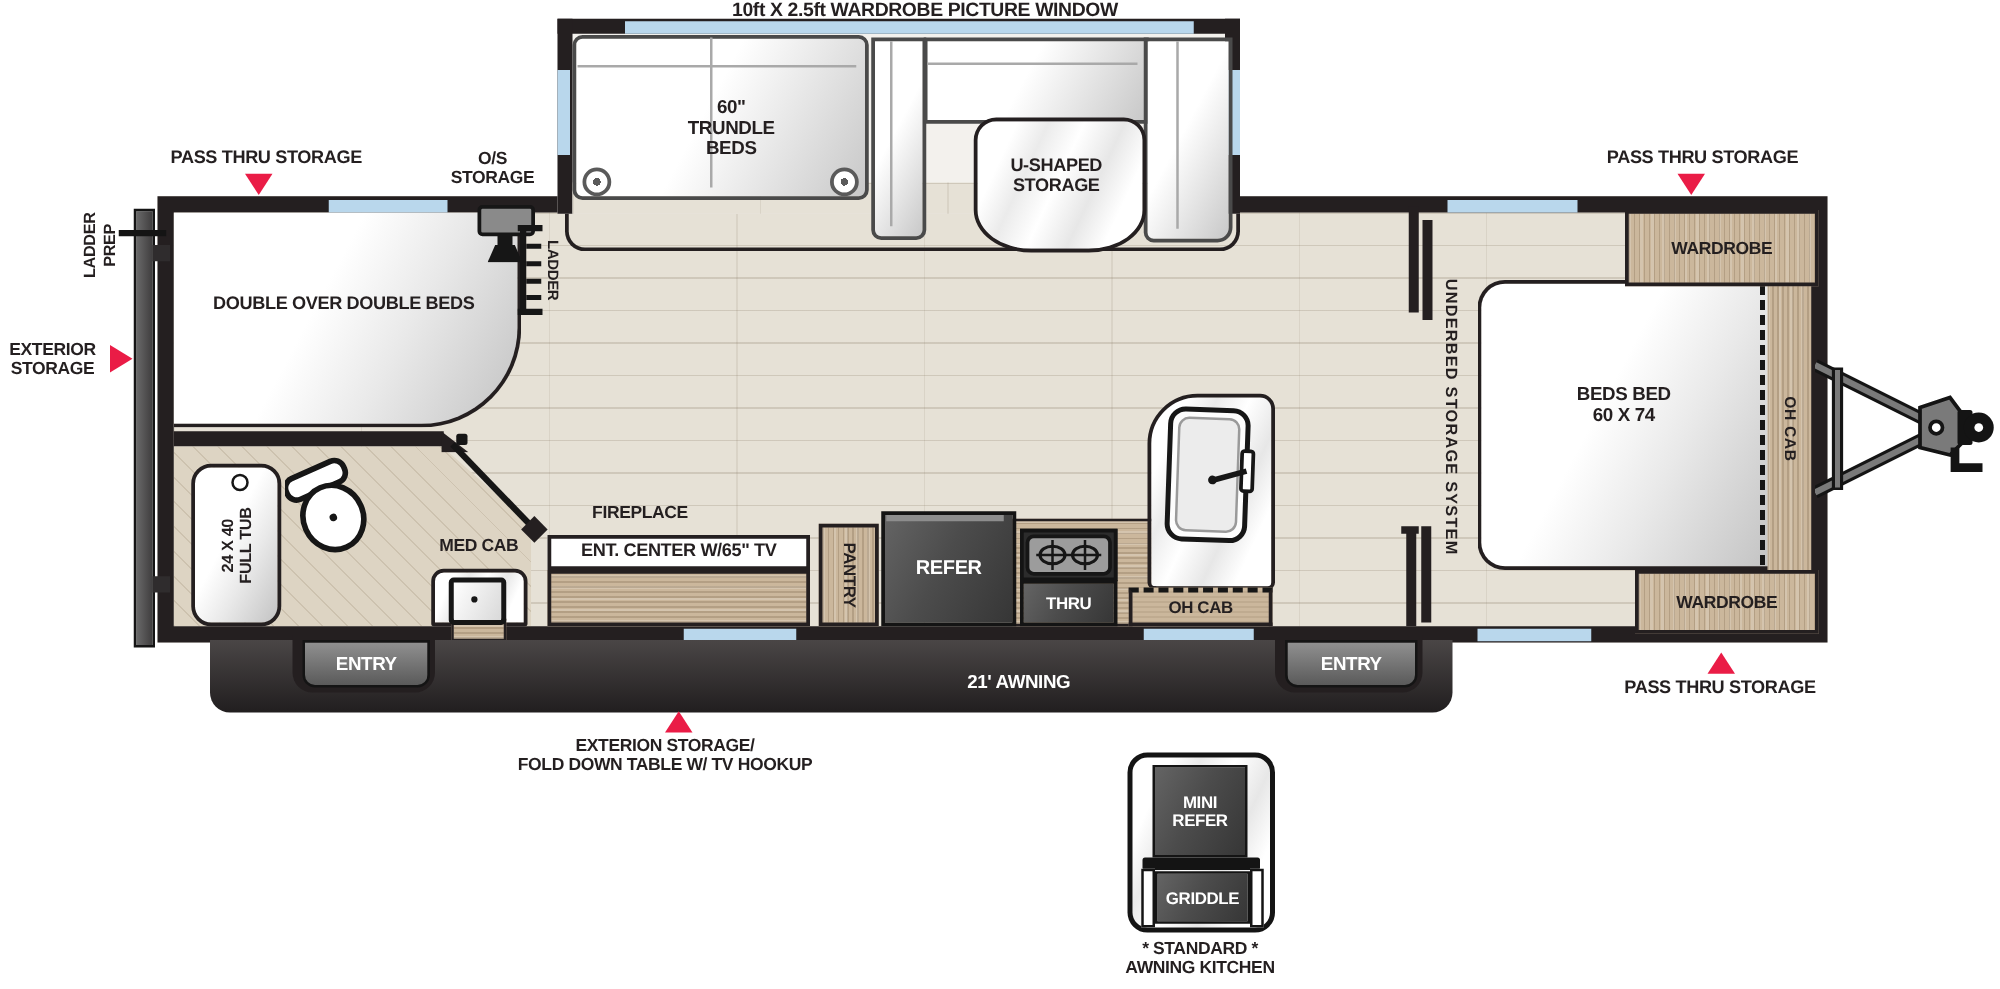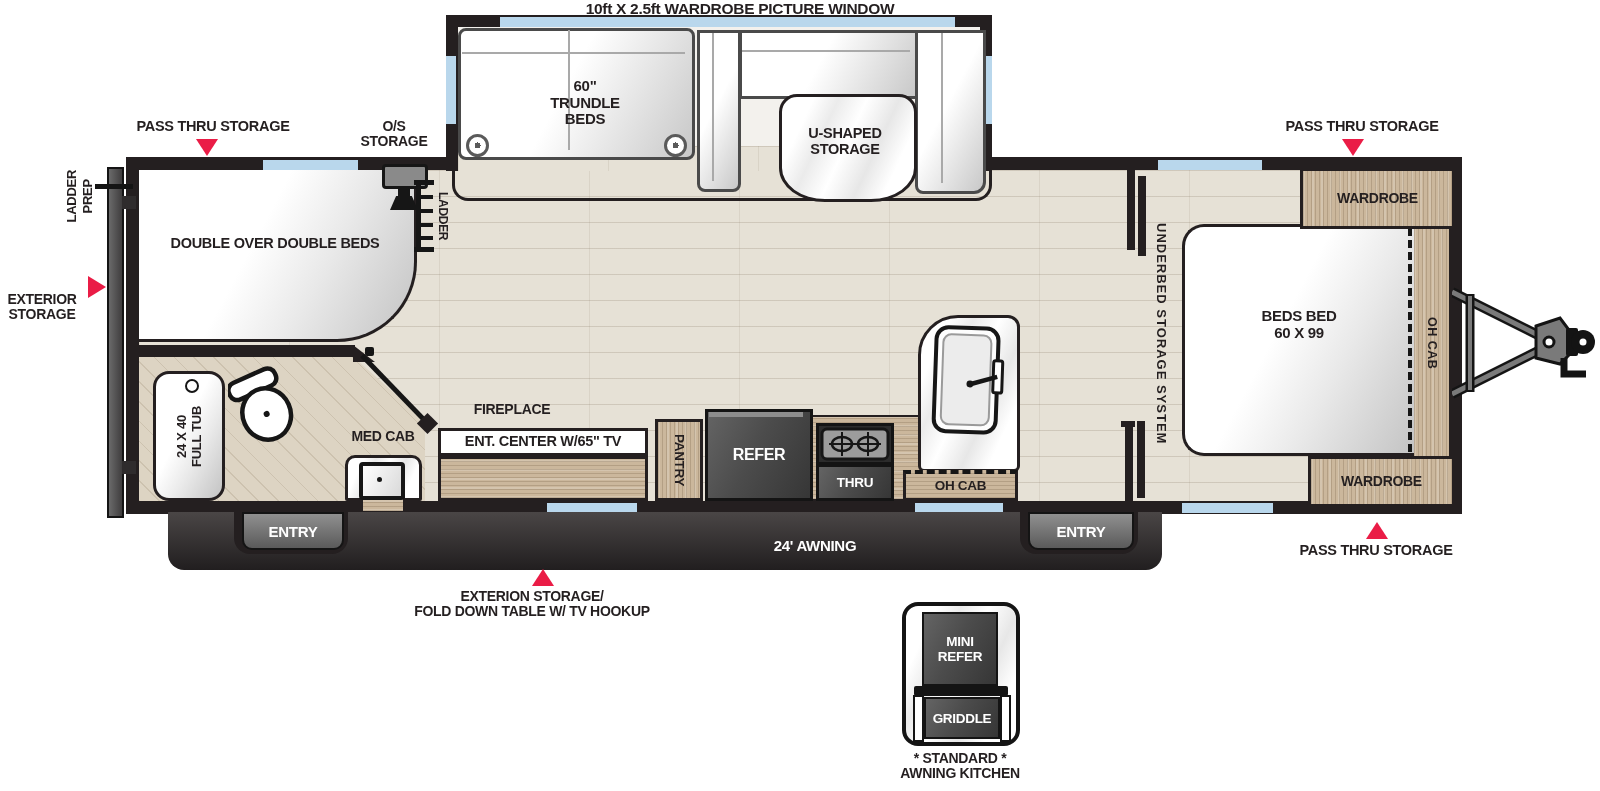--- a/index.html
+++ b/index.html
@@ -188,21 +188,21 @@
   <div class="abs wall" style="left:1138px;top:176px;width:8px;height:80px;"></div>
 
 
   <div class="abs flexc" style="left:1150px;top:205px;width:22px;height:258px;">
     <span class="vtext lbl" style="font-size:13px;letter-spacing:1px;">UNDERBED STORAGE SYSTEM</span>
   </div>
 
   <div class="abs white-f" style="left:1182px;top:224px;width:231px;height:226px;border-right:none;border-radius:22px 0 0 22px;"></div>
   <div class="abs lbl" style="left:1199px;top:308px;width:200px;font-size:15px;">
     <div>BEDS BED</div>
-    <div>60 X 99</div>
+    <div>60 X 74</div>
   </div>
   <div class="abs" style="left:1408px;top:228px;width:0;height:224px;border-left:4px dashed #161616;"></div>
 
   <div class="abs wood flexc" style="left:1414px;top:224px;width:35px;height:232px;border-left:none;">
     <span class="vtext lbl" style="font-size:12.5px;letter-spacing:.5px;">OH CAB</span>
   </div>
   <div class="abs wood flexc" style="left:1300px;top:168px;width:149px;height:55px;">
     <span class="lbl" style="font-size:14px;">WARDROBE</span>
   </div>
   <div class="abs wood flexc" style="left:1308px;top:456px;width:141px;height:45px;">
@@ -223,21 +223,21 @@
     <line x1="18" y1="28" x2="18" y2="122" stroke="#7a7a7a" stroke-width="4"></line>
     <polygon points="84,58 108,50 120,66 120,84 108,96 84,90" fill="#7a7a7a" stroke="#141414" stroke-width="3"></polygon>
     <circle cx="97" cy="74" r="5" fill="#fff" stroke="#141414" stroke-width="3"></circle>
     <rect x="114" y="60" width="12" height="28" rx="2" fill="#141414"></rect>
     <circle cx="131" cy="74" r="12" fill="#141414"></circle>
     <circle cx="131" cy="74" r="3.5" fill="#fff"></circle>
     <path d="M112,90 L112,106 L134,106" fill="none" stroke="#141414" stroke-width="7"></path>
   </svg>
 
   <div class="abs" style="left:168px;top:512px;width:994px;height:58px;background:linear-gradient(180deg,#4a4646,#211e1f);border-radius:0 0 16px 16px;"></div>
-  <div class="abs wtxt" style="left:745px;top:537px;width:140px;font-size:15px;text-align:center;">24' AWNING</div>
+  <div class="abs wtxt" style="left:745px;top:537px;width:140px;font-size:15px;text-align:center;">21' AWNING</div>
   <div class="abs wall" style="left:234px;top:508px;width:114px;height:46px;border-radius:0 0 16px 16px;"></div>
   <div class="abs flexc" style="left:242px;top:512px;width:98px;height:34px;background:linear-gradient(180deg,#909090,#5a5a5a);border:2px solid #141414;border-radius:0 0 10px 10px;">
     <span class="wtxt" style="font-size:15px;">ENTRY</span>
   </div>
   <div class="abs wall" style="left:1020px;top:508px;width:118px;height:46px;border-radius:0 0 16px 16px;"></div>
   <div class="abs flexc" style="left:1028px;top:512px;width:102px;height:34px;background:linear-gradient(180deg,#909090,#5a5a5a);border:2px solid #141414;border-radius:0 0 10px 10px;">
     <span class="wtxt" style="font-size:15px;">ENTRY</span>
   </div>
 
   <div class="abs lbl" style="left:123px;top:119px;width:180px;font-size:14.5px;">PASS THRU STORAGE</div>
@@ -254,21 +254,21 @@
   <div class="abs tri-up" style="left:1366px;top:522px;"></div>
   <div class="abs lbl" style="left:1286px;top:543px;width:180px;font-size:14.5px;">PASS THRU STORAGE</div>
 
   <div class="abs flexc" style="left:62px;top:148px;width:36px;height:96px;">
     <div class="vtext-up lbl" style="font-size:13px;line-height:16px;">
       <div>LADDER</div>
       <div>PREP</div>
     </div>
   </div>
 
-  <div class="abs lbl" style="left:0;top:272px;width:84px;font-size:14px;margin-top:20px;">
+  <div class="abs lbl" style="left:0;top:272px;width:84px;font-size:14px;">
     <div>EXTERIOR</div>
     <div>STORAGE</div>
   </div>
   <div class="abs tri-right" style="left:88px;top:276px;"></div>
 
   <div class="abs tri-up" style="left:532px;top:569px;"></div>
   <div class="abs lbl" style="left:382px;top:589px;width:300px;font-size:14px;">
     <div>EXTERION STORAGE/</div>
     <div>FOLD DOWN TABLE W/ TV HOOKUP</div>
   </div>

